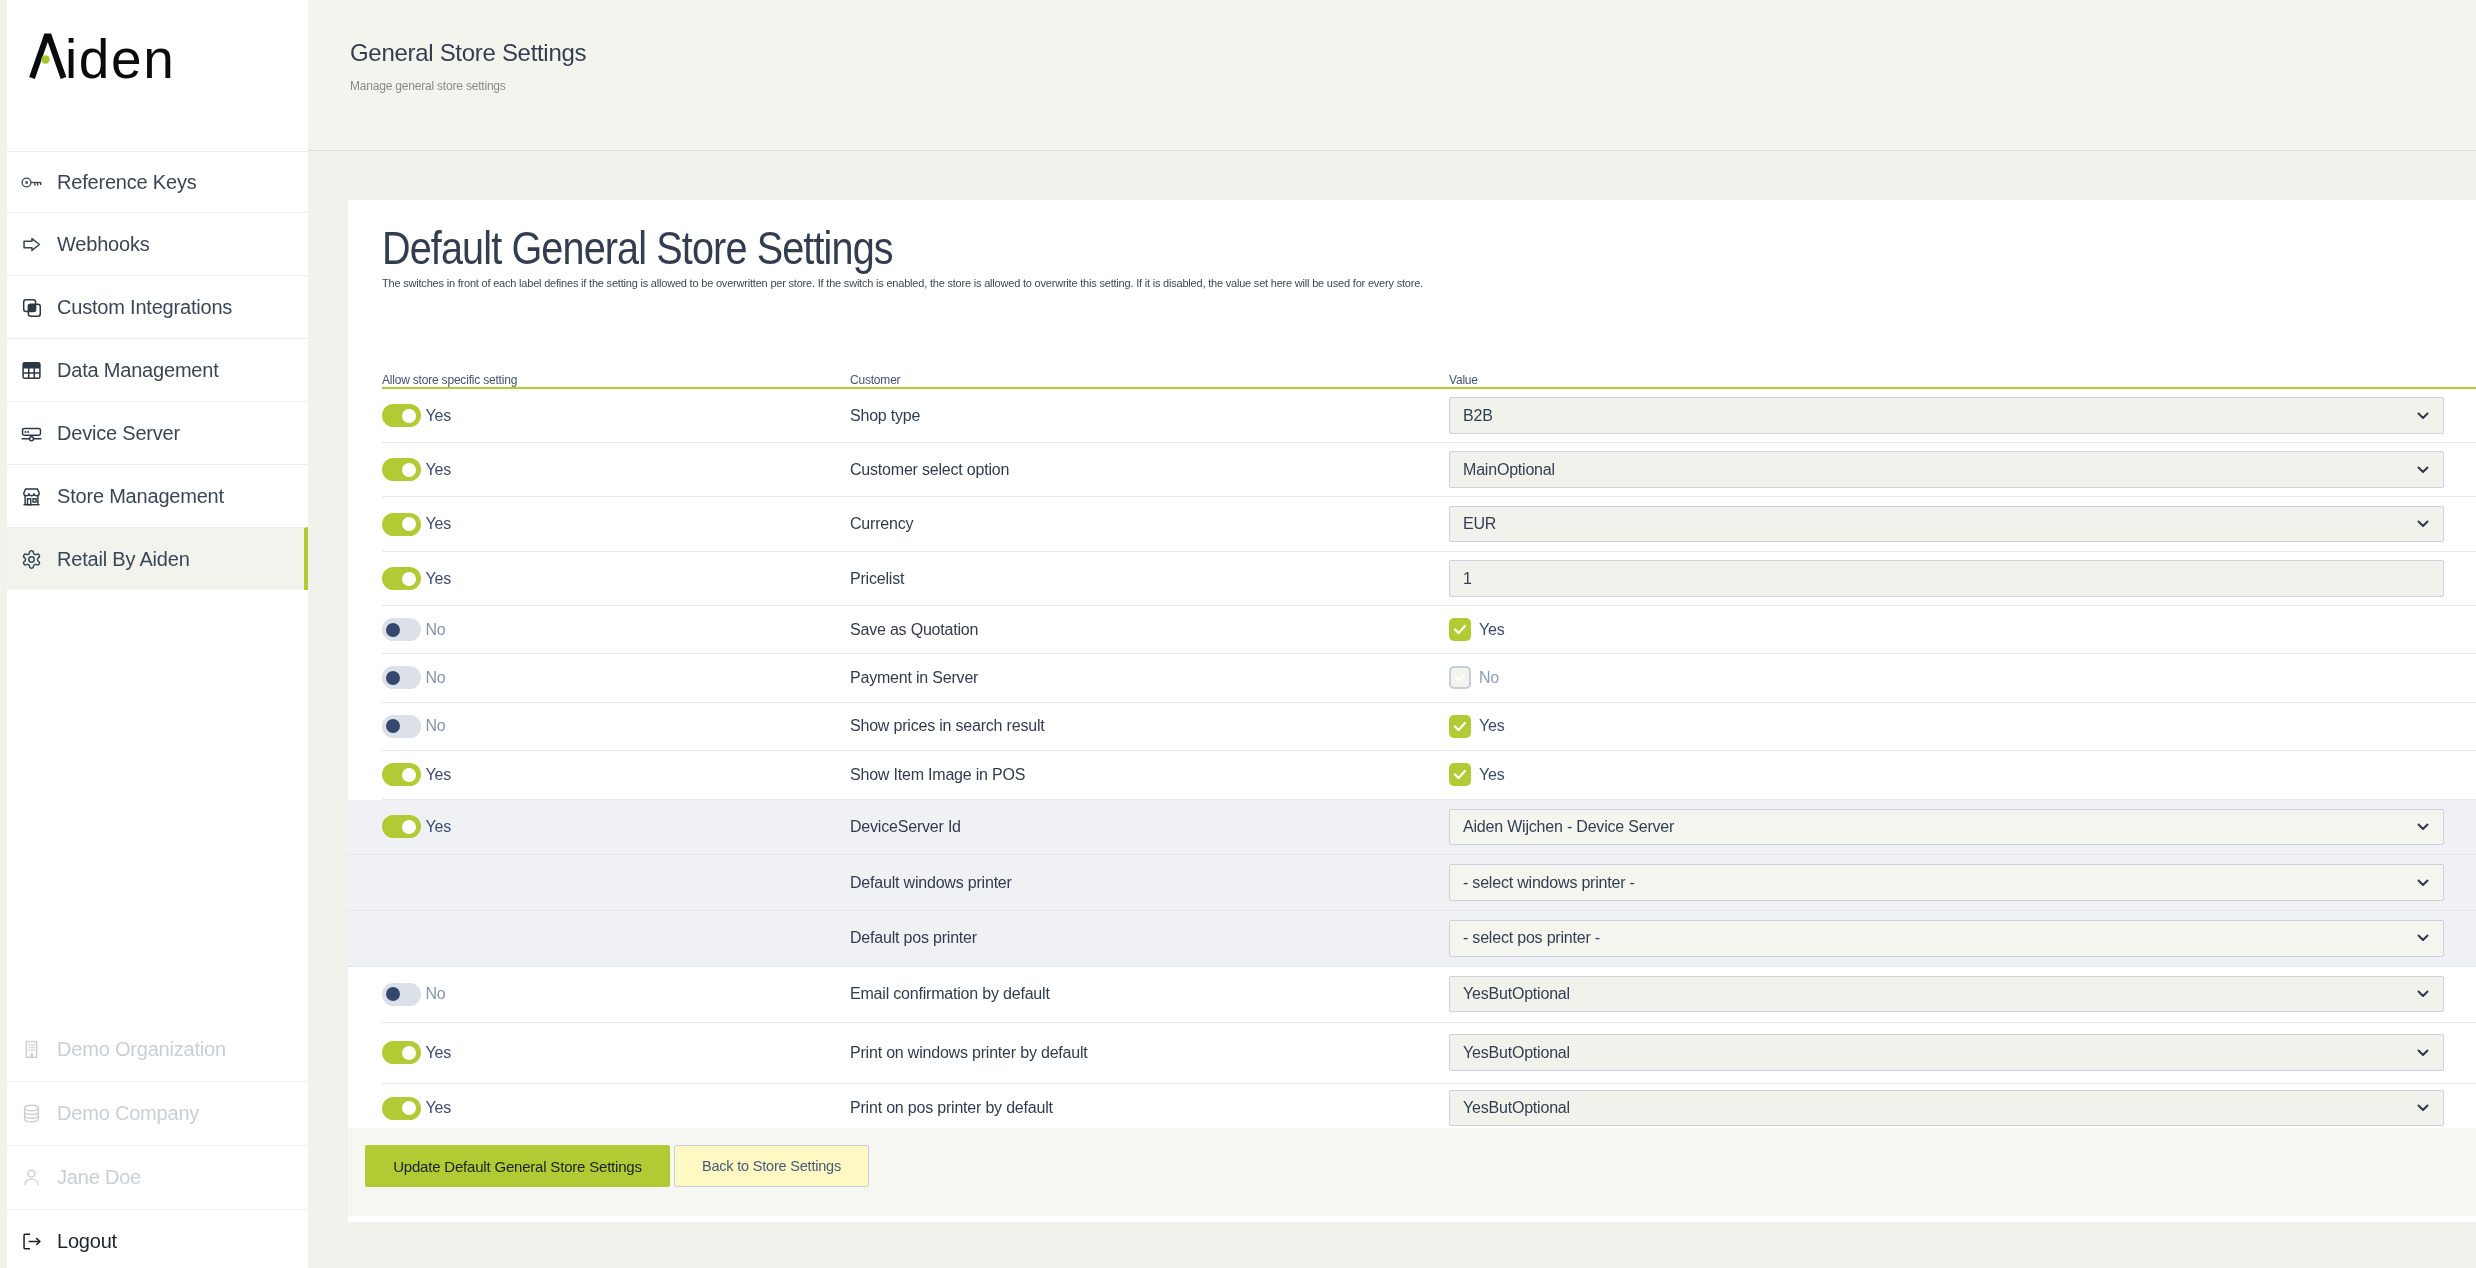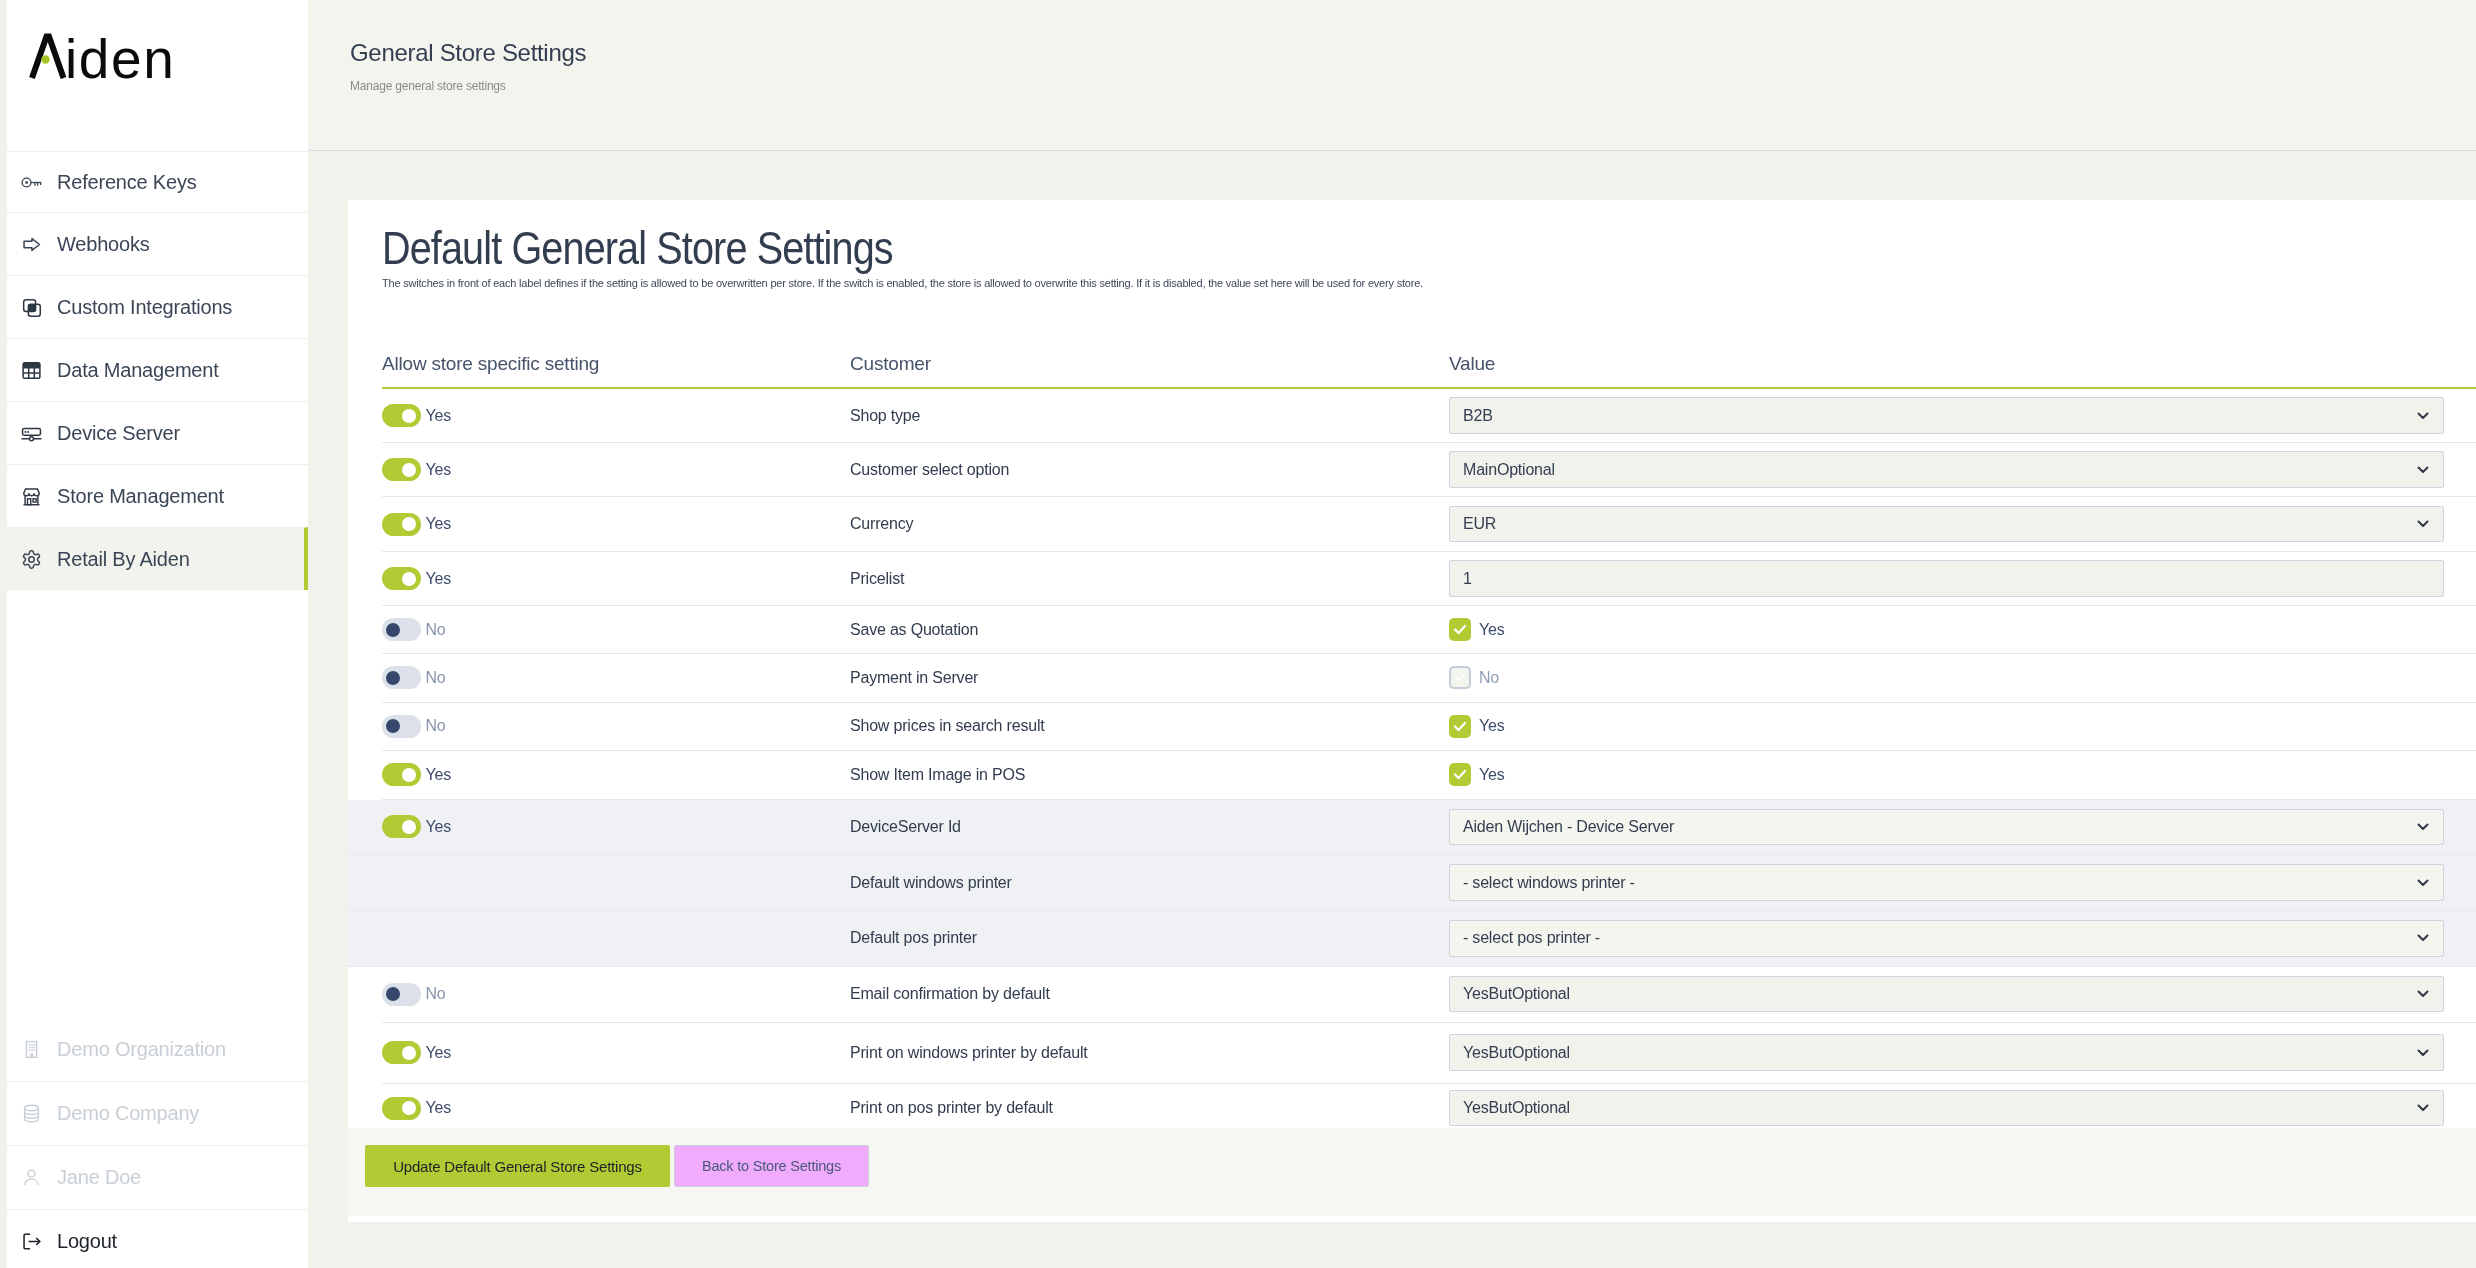--- a/index.html
+++ b/index.html
@@ -24,21 +24,21 @@
 .pagehead { height:151px; background:#f4f4ef; border-bottom:1px solid #d9dce3; padding-left:49px; }
 .pagehead h1 { font-size:24px; font-weight:normal; color:#333e50; padding-top:38px; line-height:30px; letter-spacing:-0.3px; }
 .pagehead .sub { font-size:12px; color:#8b8b85; margin-top:11px; letter-spacing:-0.2px; }
 
 .card { position:absolute; left:47px; top:200px; right:0; height:1022px; background:#fff; }
 .cardpad { padding-left:34px; }
 .card h2 { font-size:46px; font-weight:normal; color:#323d4f; letter-spacing:-1px; transform:scaleX(0.86); transform-origin:left top; margin-top:25px; line-height:46px; }
 .card .desc { font-size:11px; color:#3e4855; margin-top:3px; letter-spacing:-0.2px; line-height:19px; }
 
 
-.thead { display:flex; align-items:flex-end; height:96px; border-bottom:2px solid #b2cb34; font-size:19px; color:#45536b; padding-bottom:12px; }
+.thead { display:flex; align-items:flex-end; height:96px; border-bottom:2px solid #b2cb34; font-size:12px; color:#45536b; }
 .c1 { width:468px; flex:none; }
 .c2 { width:599px; flex:none; }
 .c3 { flex:1; padding-right:32px; position:relative; }
 .row { display:flex; align-items:center; border-bottom:1px solid #e7e8eb; font-size:16px; }
 .row .lbl { color:#313c4e; }
 .row.hl { background:#eff1f5; margin-left:-34px; padding-left:34px; }
 
 
 .tg { display:flex; align-items:center; }
 .tg .track { width:38.5px; height:23px; border-radius:12px; position:relative; flex:none; }
@@ -62,21 +62,21 @@
 .cb.y .box { background:#b2cb34; }
 .cb.n .box { background:#f4f4ee; border:2px solid #c6cdda; }
 .cb .clab { margin-left:8px; }
 .cb.y .clab { color:#3d4c6a; }
 .cb.n .clab { color:#8e9cb4; }
 
 
 .cfoot { position:absolute; left:0; right:0; bottom:6px; height:88px; background:#f6f6f3; padding:17px 0 0 17px; display:flex; }
 .btn { height:42px; display:flex; align-items:center; justify-content:center; font-size:15px; border-radius:2px; }
 .btn.green { width:305px; background:#b2cb34; color:#1a2327; }
-.btn.white { width:195px; background:#f0abfc; border:1px solid #c9cfda; color:#49597a; margin-left:4px; font-size:14.5px; }
+.btn.white { width:195px; background:#fef9c3; border:1px solid #c9cfda; color:#49597a; margin-left:4px; font-size:14.5px; }
 </style>
 </head>
 <body>
 
 <div class="main">
   <div class="pagehead">
     <h1>General Store Settings</h1>
     <div class="sub">Manage general store settings</div>
   </div>
 

